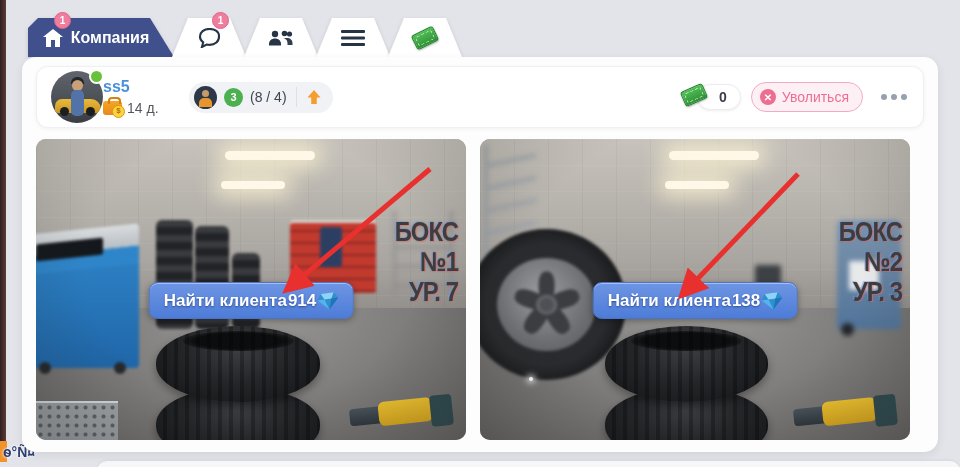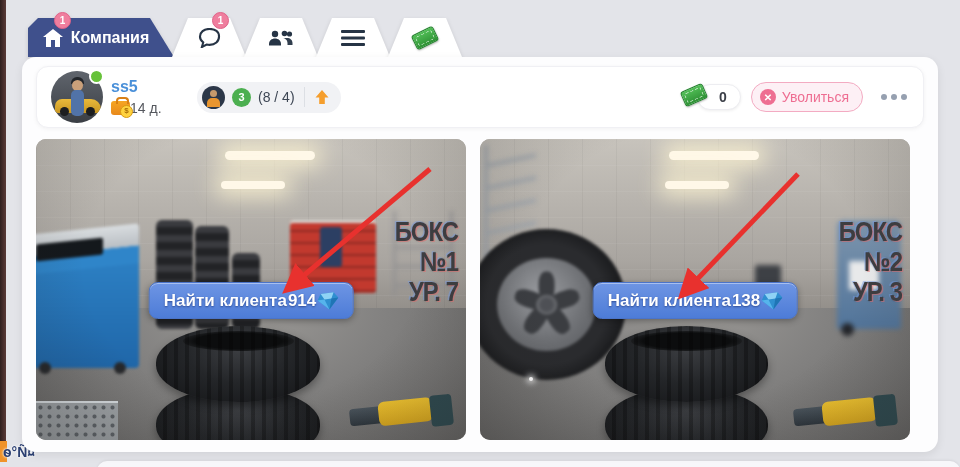--- a/index.html
+++ b/index.html
@@ -29,23 +29,23 @@
   .profile { position:absolute; left:14px; top:9px; width:888px; height:62px; background:#fff; border:1px solid #f0f0f4; border-radius:12px; box-shadow:0 1px 4px rgba(0,0,0,.05); display:flex; align-items:center; padding:0 14px; }
   .avatar-wrap { position:relative; width:52px; height:52px; flex:0 0 auto; }
   .avatar { width:52px; height:52px; border-radius:50%; overflow:hidden; position:relative; background:linear-gradient(180deg,#60656d,#3a3e44); cursor:pointer; }
   .av-head { position:absolute; left:21px; top:9px; width:11px; height:11px; border-radius:50%; background:#caa07a; }
   .av-hair { position:absolute; left:20px; top:6px; width:13px; height:7px; border-radius:6px 6px 0 0; background:#23262b; }
   .av-body { position:absolute; left:20px; top:19px; width:13px; height:26px; border-radius:5px; background:#5173a8; }
   .av-car { position:absolute; left:4px; top:28px; width:46px; height:14px; border-radius:7px 10px 3px 3px; background:linear-gradient(180deg,#e9b93b,#c99722); }
   .av-car::before,.av-car::after { content:""; position:absolute; bottom:-3px; width:9px; height:9px; border-radius:50%; background:#1c1d1f; }
   .av-car::before { left:5px; } .av-car::after { right:6px; }
   .online-dot { position:absolute; right:-1px; top:-2px; width:15px; height:15px; border-radius:50%; background:#67c23a; border:2px solid #fff; }
-  .name-col { margin-left:8px; display:flex; flex-direction:column; gap:4px; min-width:64px; }
+  .name-col { margin-left:0; display:flex; flex-direction:column; gap:4px; min-width:64px; }
   .username { color:#4a90d9; font-weight:bold; font-size:16px; }
-  .days-row { display:flex; align-items:center; font-size:14px; color:#55585e; }
+  .days-row { display:flex; align-items:center; gap:5px; font-size:14px; color:#55585e; }
   .bag { position:relative; width:19px; height:14px; background:linear-gradient(180deg,#f6a623,#e8891c); border-radius:3px; }
   .bag::before { content:""; position:absolute; left:5px; top:-4px; width:9px; height:5px; border:2px solid #d87f15; border-bottom:none; border-radius:4px 4px 0 0; }
   .bag::after { content:"$"; position:absolute; right:-3px; bottom:-3px; width:11px; height:11px; border-radius:50%; background:#ffd23e; border:1px solid #d79a12; color:#a96f07; font-size:8px; font-weight:bold; line-height:10px; text-align:center; }
   .prof-pill { margin-left:22px; height:31px; background:#f1f2f5; border-radius:16px; display:flex; align-items:center; gap:7px; padding:0 11px 0 5px; }
   .worker-ic { width:23px; height:23px; border-radius:50%; background:#2c3748; position:relative; overflow:hidden; }
   .worker-ic::before { content:""; position:absolute; left:8px; top:4px; width:7px; height:7px; border-radius:50%; background:#c79a6b; }
   .worker-ic::after { content:""; position:absolute; left:5px; top:12px; width:13px; height:9px; border-radius:5px 5px 0 0; background:#e8952f; }
   .prof-name { font-size:15px; color:#3d4654; }
   .lvl-badge { width:19px; height:19px; border-radius:50%; background:#4caf50; color:#fff; font-size:11px; font-weight:bold; display:flex; align-items:center; justify-content:center; }
   .capacity { font-size:14px; color:#3d4654; }

